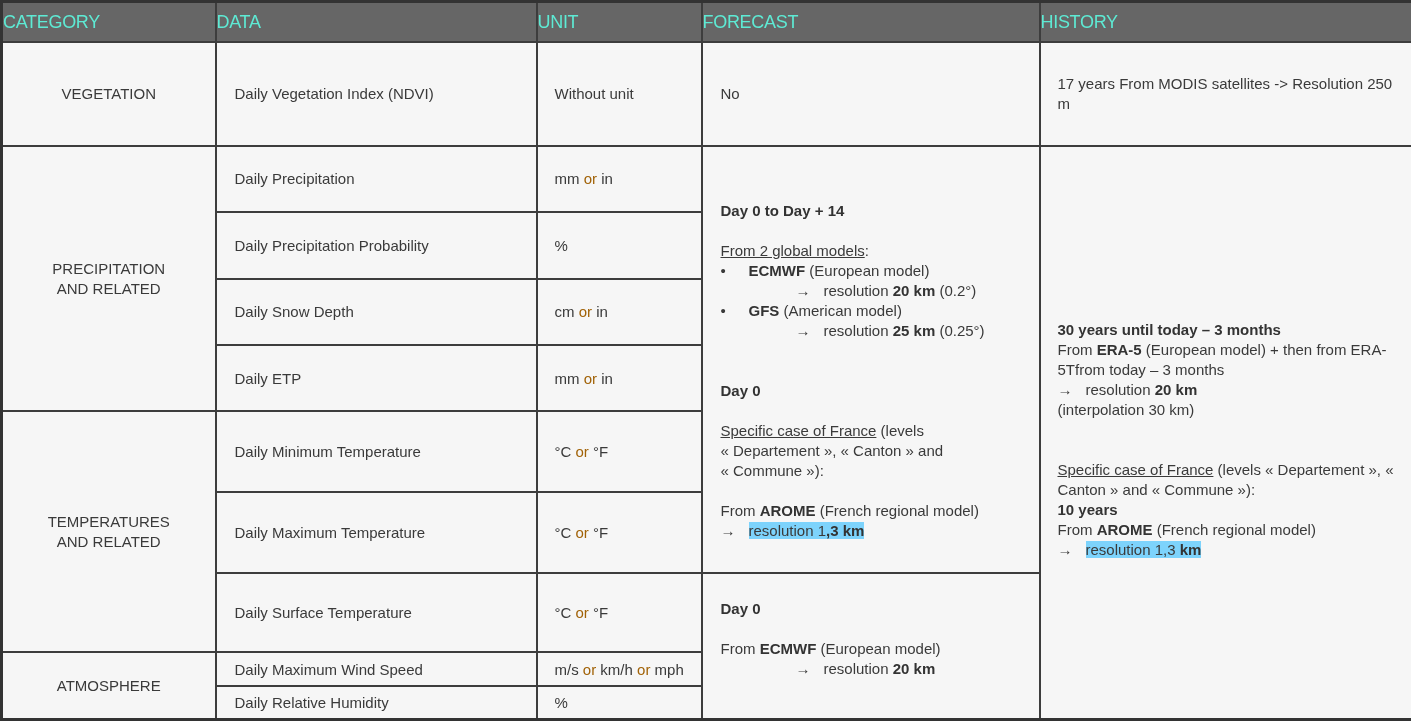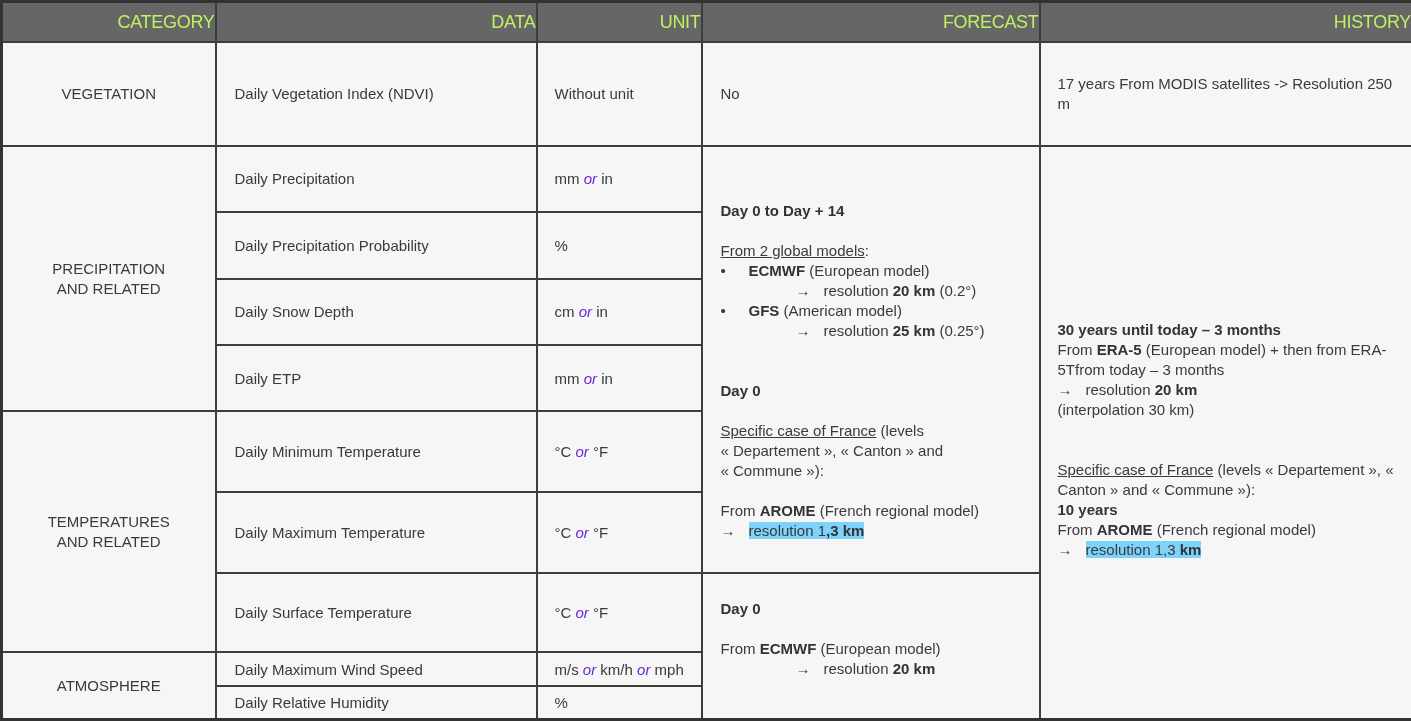--- a/index.html
+++ b/index.html
@@ -10,27 +10,27 @@
       border-collapse: collapse;
       table-layout: fixed;
       font-family: "Liberation Sans", sans-serif;
       font-size: 15px;
       color: #3a3a3a;
       background: #f6f6f6;
       border: 3px solid #333;
     }
     .tbl th, .tbl td { border: 2px solid #3d3d3d; padding: 0; vertical-align: middle; }
     .tbl th {
-      background: #666666; color: #bef264; font-weight: normal;
-      font-size: 18px; height: 38px; text-align: right; letter-spacing: -0.3px;
+      background: #666666; color: #5eead4; font-weight: normal;
+      font-size: 18px; height: 38px; text-align: left; letter-spacing: -0.3px;
     }
     .cat { text-align: center; line-height: 20px; margin-top: 36px; }
     .dat { padding-left: 18px !important; border-radius: 18px; }
     .unit { padding-left: 17px !important; border-radius: 21px; }
-    .or { color: #6d28d9; font-style: italic; }
+    .or { color: #a16207; }
     .fc { padding-left: 18px !important; padding-right: 8px !important; line-height: 20px; vertical-align: top; margin-left: 12px; }
     .hi { padding-left: 17px !important; padding-right: 4px !important; line-height: 20px; margin-top: 16px; }
     .b { font-weight: bold; color: #333; }
     .u { text-decoration: underline; }
     .gap { height: 20px; }
     .ind2 { padding-left: 75px; }
     .bullet { display: inline-block; width: 28px; }
     .arr { display: inline-block; width: 28px; }
     .hl { background: #7dd3fc; }
   </style>

